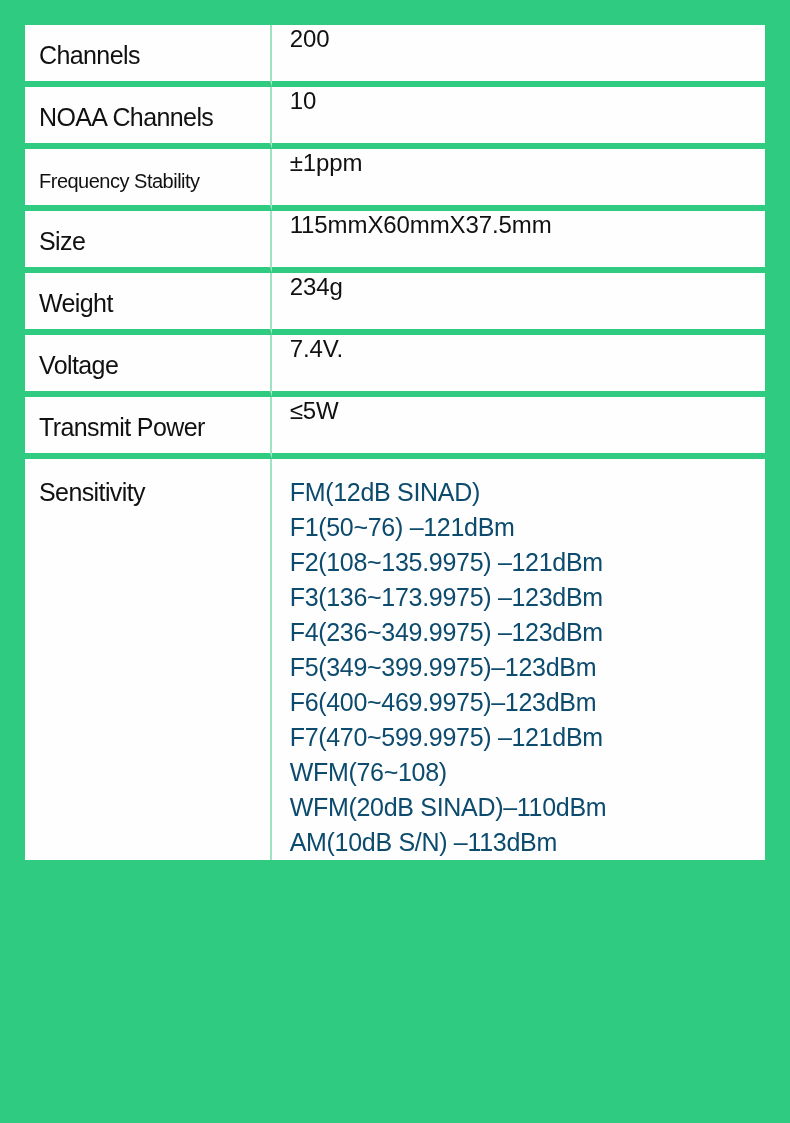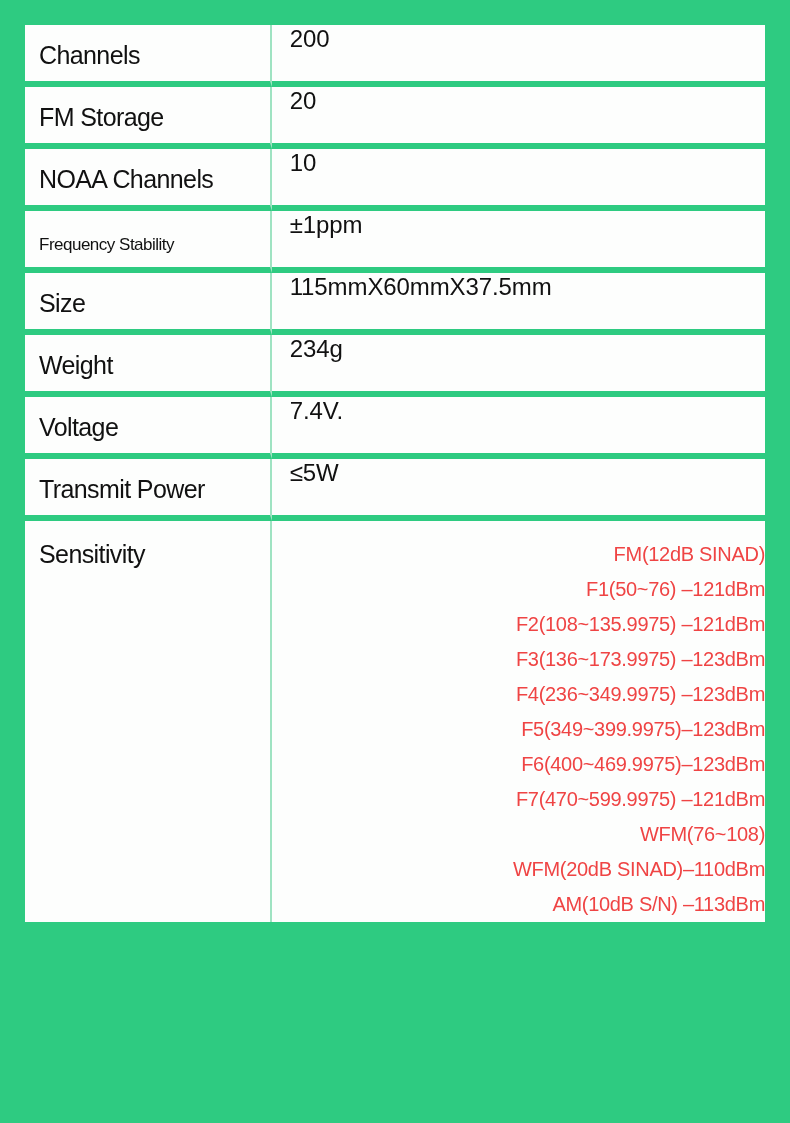--- a/index.html
+++ b/index.html
@@ -50,21 +50,21 @@
     padding: 20px 0 0 18px;
     font-size: 24px;
   }
   
   .r-std .cell { height: 62px; }
   .r-std .cell-label { padding-top: 17px; }
   .r-std .cell-value { padding-top: 1px; }
 
   
   .label-tight {
-    font-size: 17px;
+    font-size: 20px;
     letter-spacing: -0.5px;
   }
   .label-wide {
     font-size: 25px;
     letter-spacing: -0.6px;
   }
 
   
   .r-tall .cell {
     height: 375px;
@@ -75,48 +75,41 @@
   }
   .r-tall .cell-value {
     padding-top: 16px;
   }
   .sens-list {
     margin: 0;
     padding: 0;
     list-style: none;
   }
   .sens-list li {
-    font-size: 20px;
+    font-size: 25px;
     line-height: 35px;
     white-space: nowrap;
-    color: #ef4444;
+    color: #0c4a6e;
     letter-spacing: -0.3px;
-    text-align: right;
   }
 </style>
 </head>
 <body>
 
 <div class="spec-sheet">
   <table class="spec-table">
     <tbody>
 
       <tr class="spec-row r-std">
         <td class="cell cell-label">
           <span class="label-wide">Channels</span>
         </td>
         <td class="cell cell-value">200</td>
       </tr>
 
-      <tr class="spec-row r-std">
-        <td class="cell cell-label">
-          <span class="label-wide">FM Storage</span>
-        </td>
-        <td class="cell cell-value">20</td>
-      </tr>
 
       <tr class="spec-row r-std">
         <td class="cell cell-label">
           <span class="label-wide">NOAA Channels</span>
         </td>
         <td class="cell cell-value">10</td>
       </tr>
 
       <tr class="spec-row r-std">
         <td class="cell cell-label">

